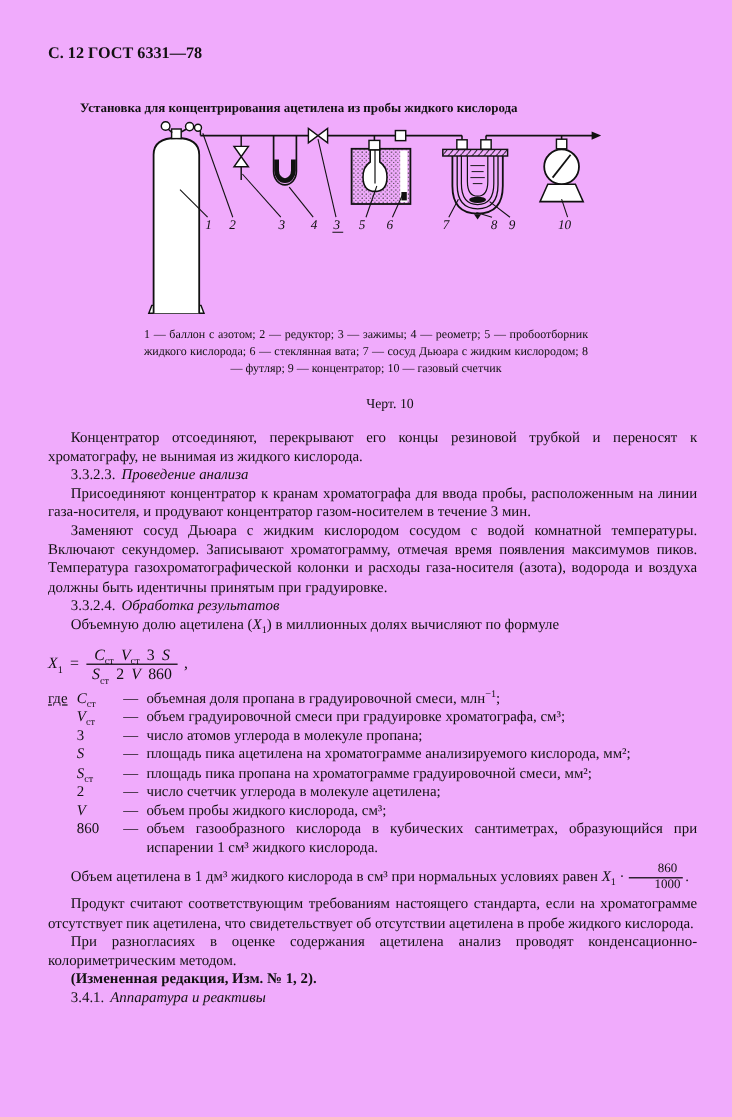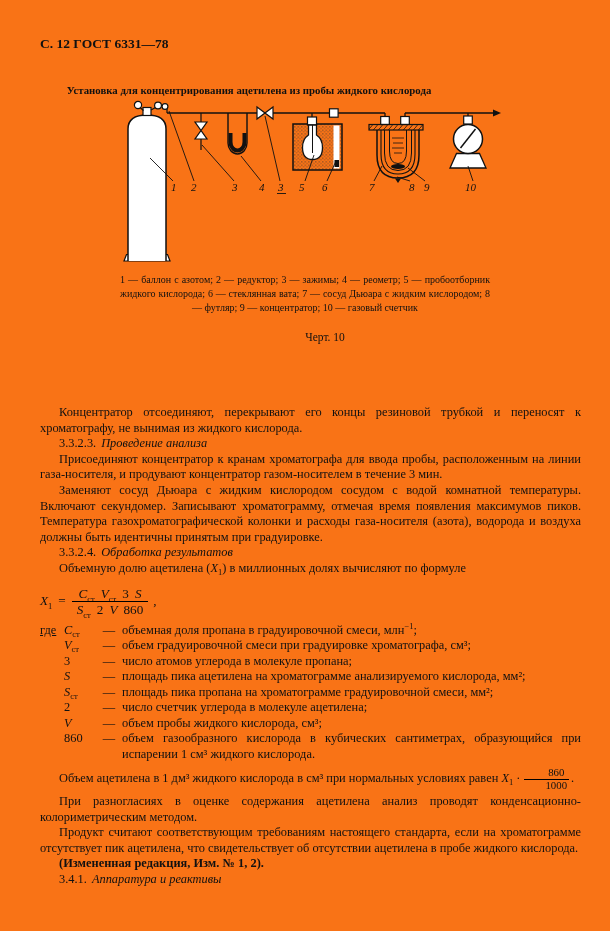--- a/index.html
+++ b/index.html
@@ -1,28 +1,28 @@
 <!DOCTYPE html>
 <html><head>
 <meta charset="utf-8">
 <style>
   html,body { margin:0; padding:0; background:#ffffff; }
   .page {
-    position:relative; width:610px; height:931px; background:#f97316;
+    position:relative; width:610px; height:931px; background:#f0abfc;
     font-family:"Liberation Serif","DejaVu Serif",serif; color:#111; overflow:hidden;
   }
   .hdr { position:absolute; left:40px; top:36px; font-weight:bold; font-size:13.5px; }
   .figtitle { position:absolute; left:0; width:498px; top:84px; text-align:center;
     font-weight:bold; font-size:10.8px; }
   .diagram { position:absolute; left:105px; top:98px; }
   .caption { position:absolute; left:120px; width:370px; top:273px; font-size:10px;
     line-height:13.8px; text-align:justify; text-align-last:center; }
   .chert { position:absolute; left:0; width:610px; top:331px; text-align:center; font-size:11.5px;padding-left:20px; }
   .bodytext { position:absolute; left:40px; top:357px; width:541px; font-size:12.4px;
-    line-height:15.6px; text-align:justify;margin-top:48px; }
+    line-height:15.6px; text-align:justify; }
   .para { margin:0; text-indent:19px; }
   .bold { font-weight:bold; }
   sub { font-size:8.5px; line-height:0; }
   sup { font-size:8.5px; line-height:0; }
   .formula-row { display:flex; justify-content:flex-start; align-items:center;
     margin:9px 0 6px; font-size:13.2px; }
   .flhs { margin-right:6px; }
   .feq { margin-right:6px; }
   .frac { display:inline-flex; flex-direction:column; align-items:center; line-height:15px; }
   .fr-num,.fr-den { display:flex; gap:6px; padding:0 5px; justify-content:center; }
@@ -258,23 +258,23 @@
     </tbody>
       </table>
 
     <p class="p5"><span>Объем ацетилена в 1 дм³ жидкого кислорода в см³ при нормальных условиях равен</span>
       <i>X</i><sub>1</sub>
       <span>·</span><span class="ifrac">
           <span>860</span>
           <span class="iden">1000</span>
         </span><span>.</span></p>
 
+    <p class="para">Продукт считают соответствующим требованиям настоящего стандарта, если на хроматограмме отсутствует пик ацетилена, что свидетельствует об отсутствии ацетилена в пробе жидкого кислорода.</p>
+
     <p class="para">При разногласиях в оценке содержания ацетилена анализ проводят конденсационно-колориметрическим методом.</p>
-
-    <p class="para">Продукт считают соответствующим требованиям настоящего стандарта, если на хроматограмме отсутствует пик ацетилена, что свидетельствует об отсутствии ацетилена в пробе жидкого кислорода.</p>
 
     <p class="para bold">(Измененная редакция, Изм. № 1, 2).</p>
 
 
     <p class="para"><span class="numgap">3.4.1.</span><i>Аппаратура и реактивы</i></p>
 
   </div>
 </div>
 
 </body></html>

